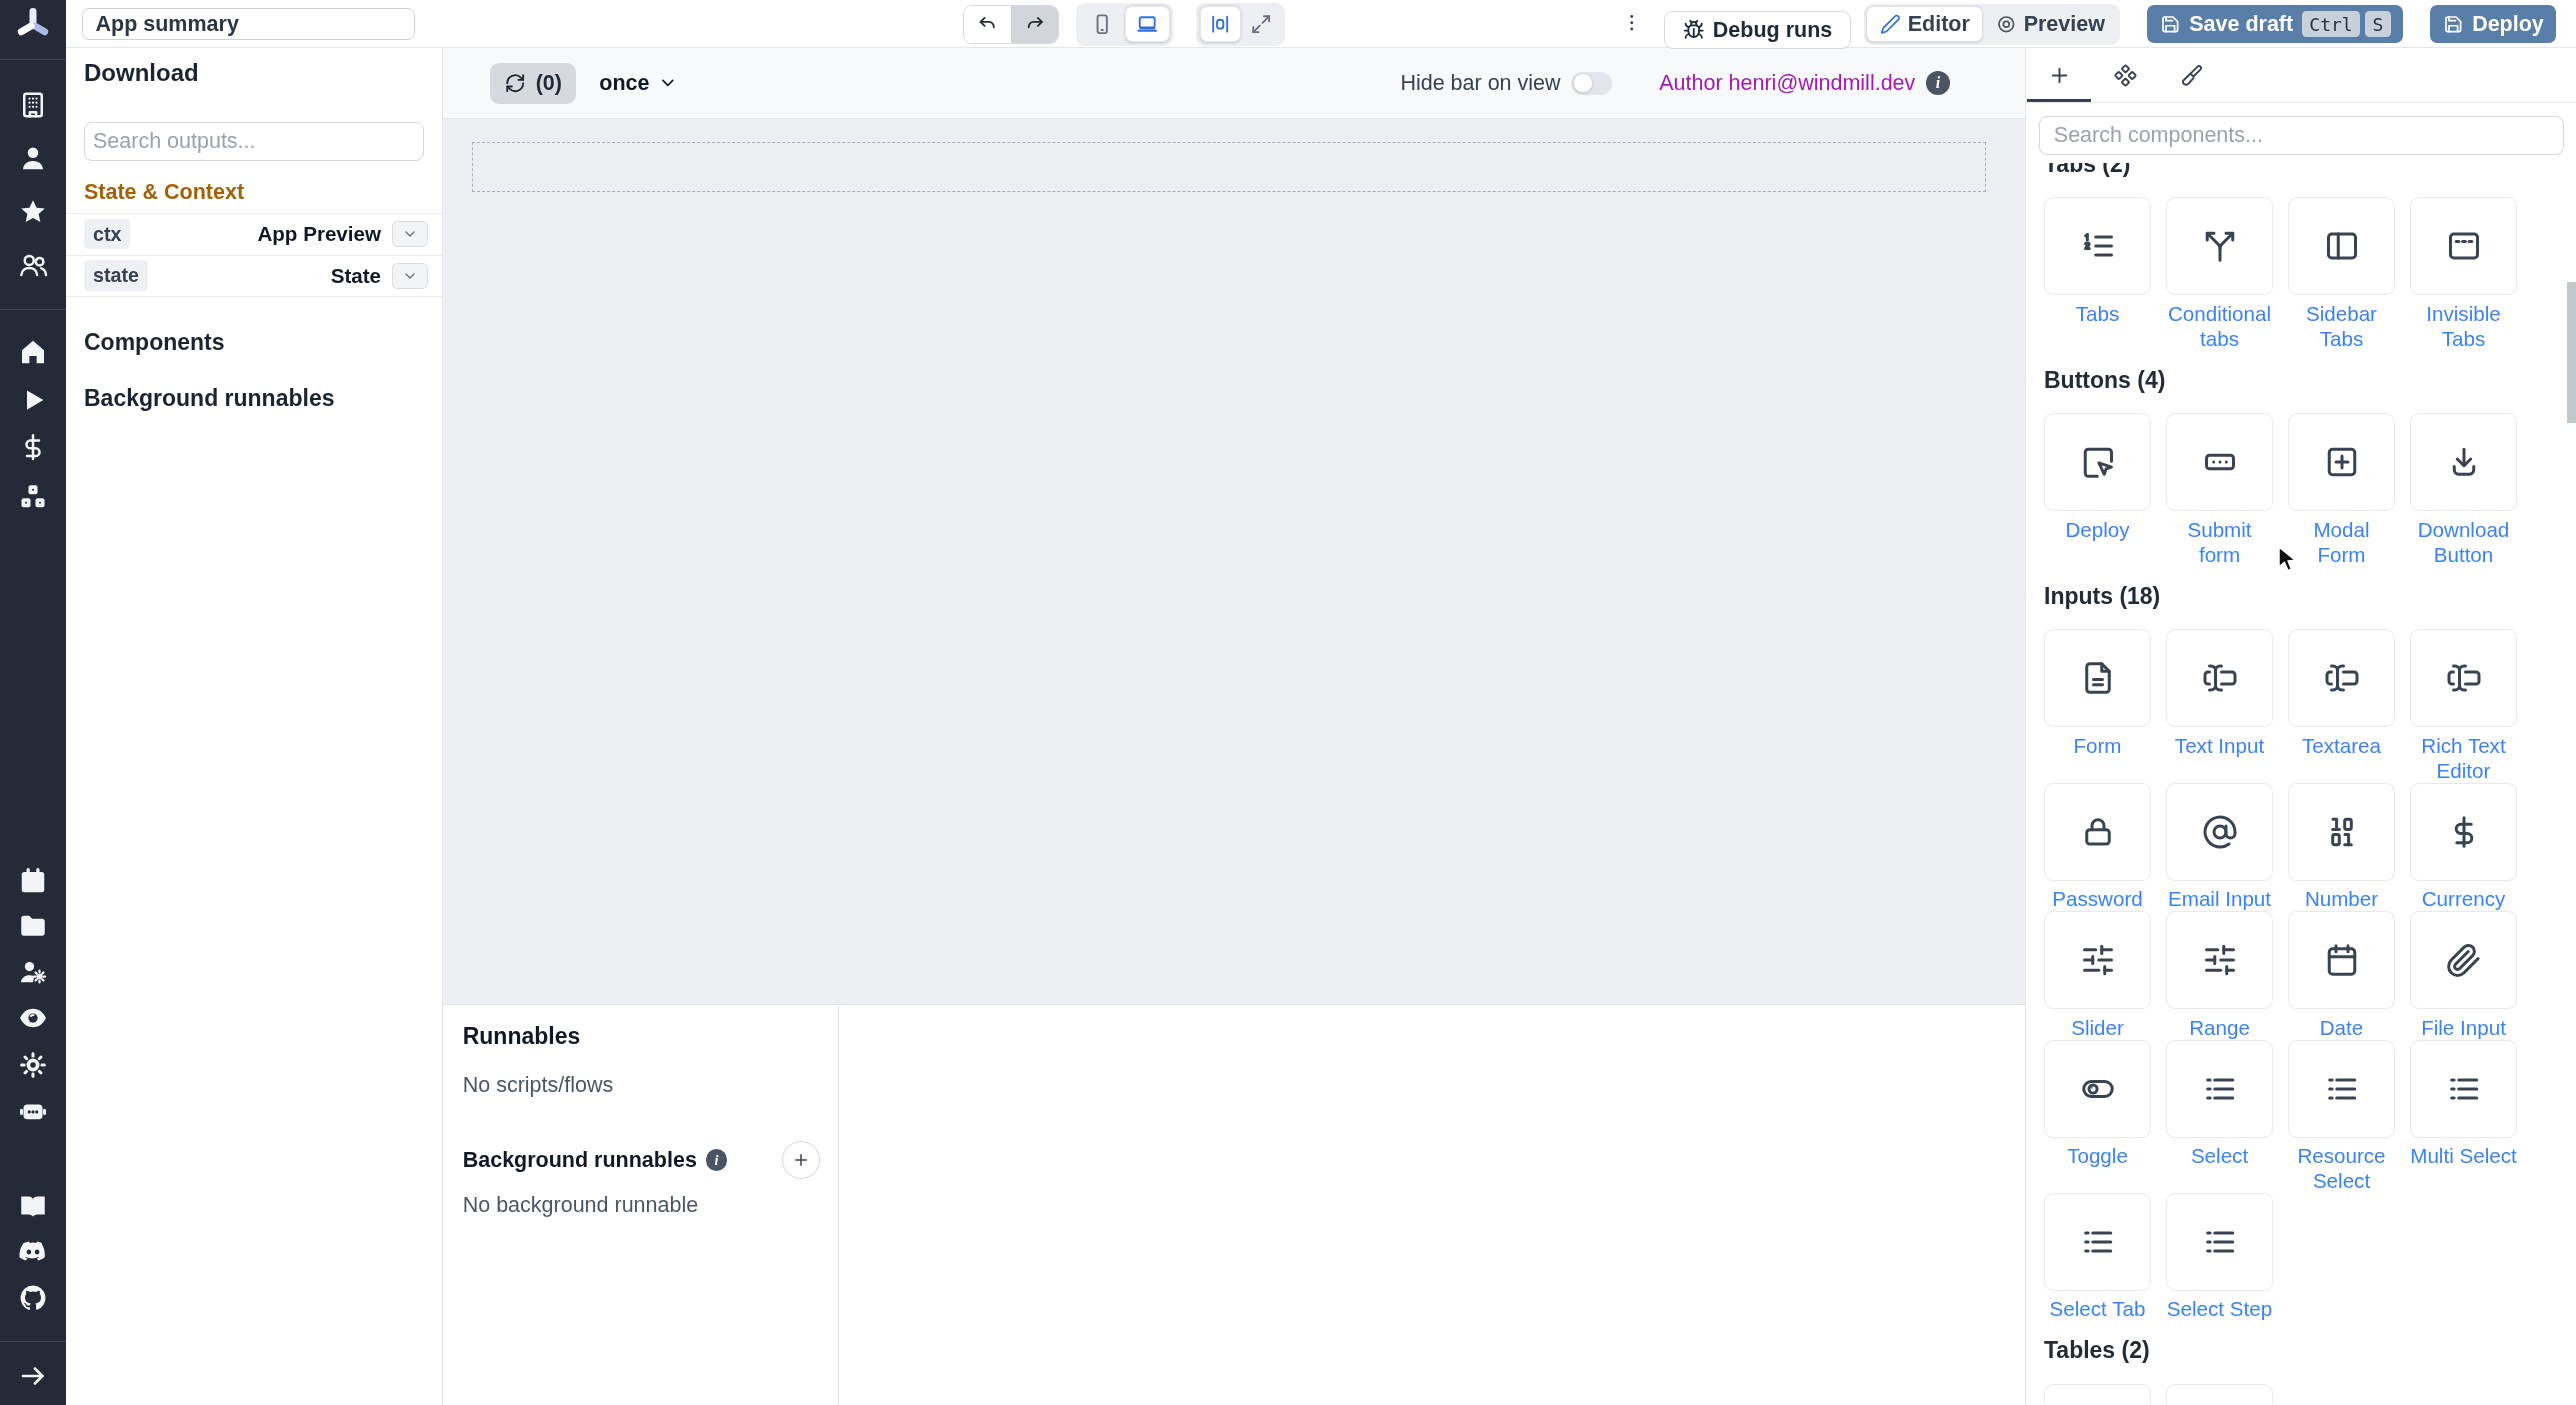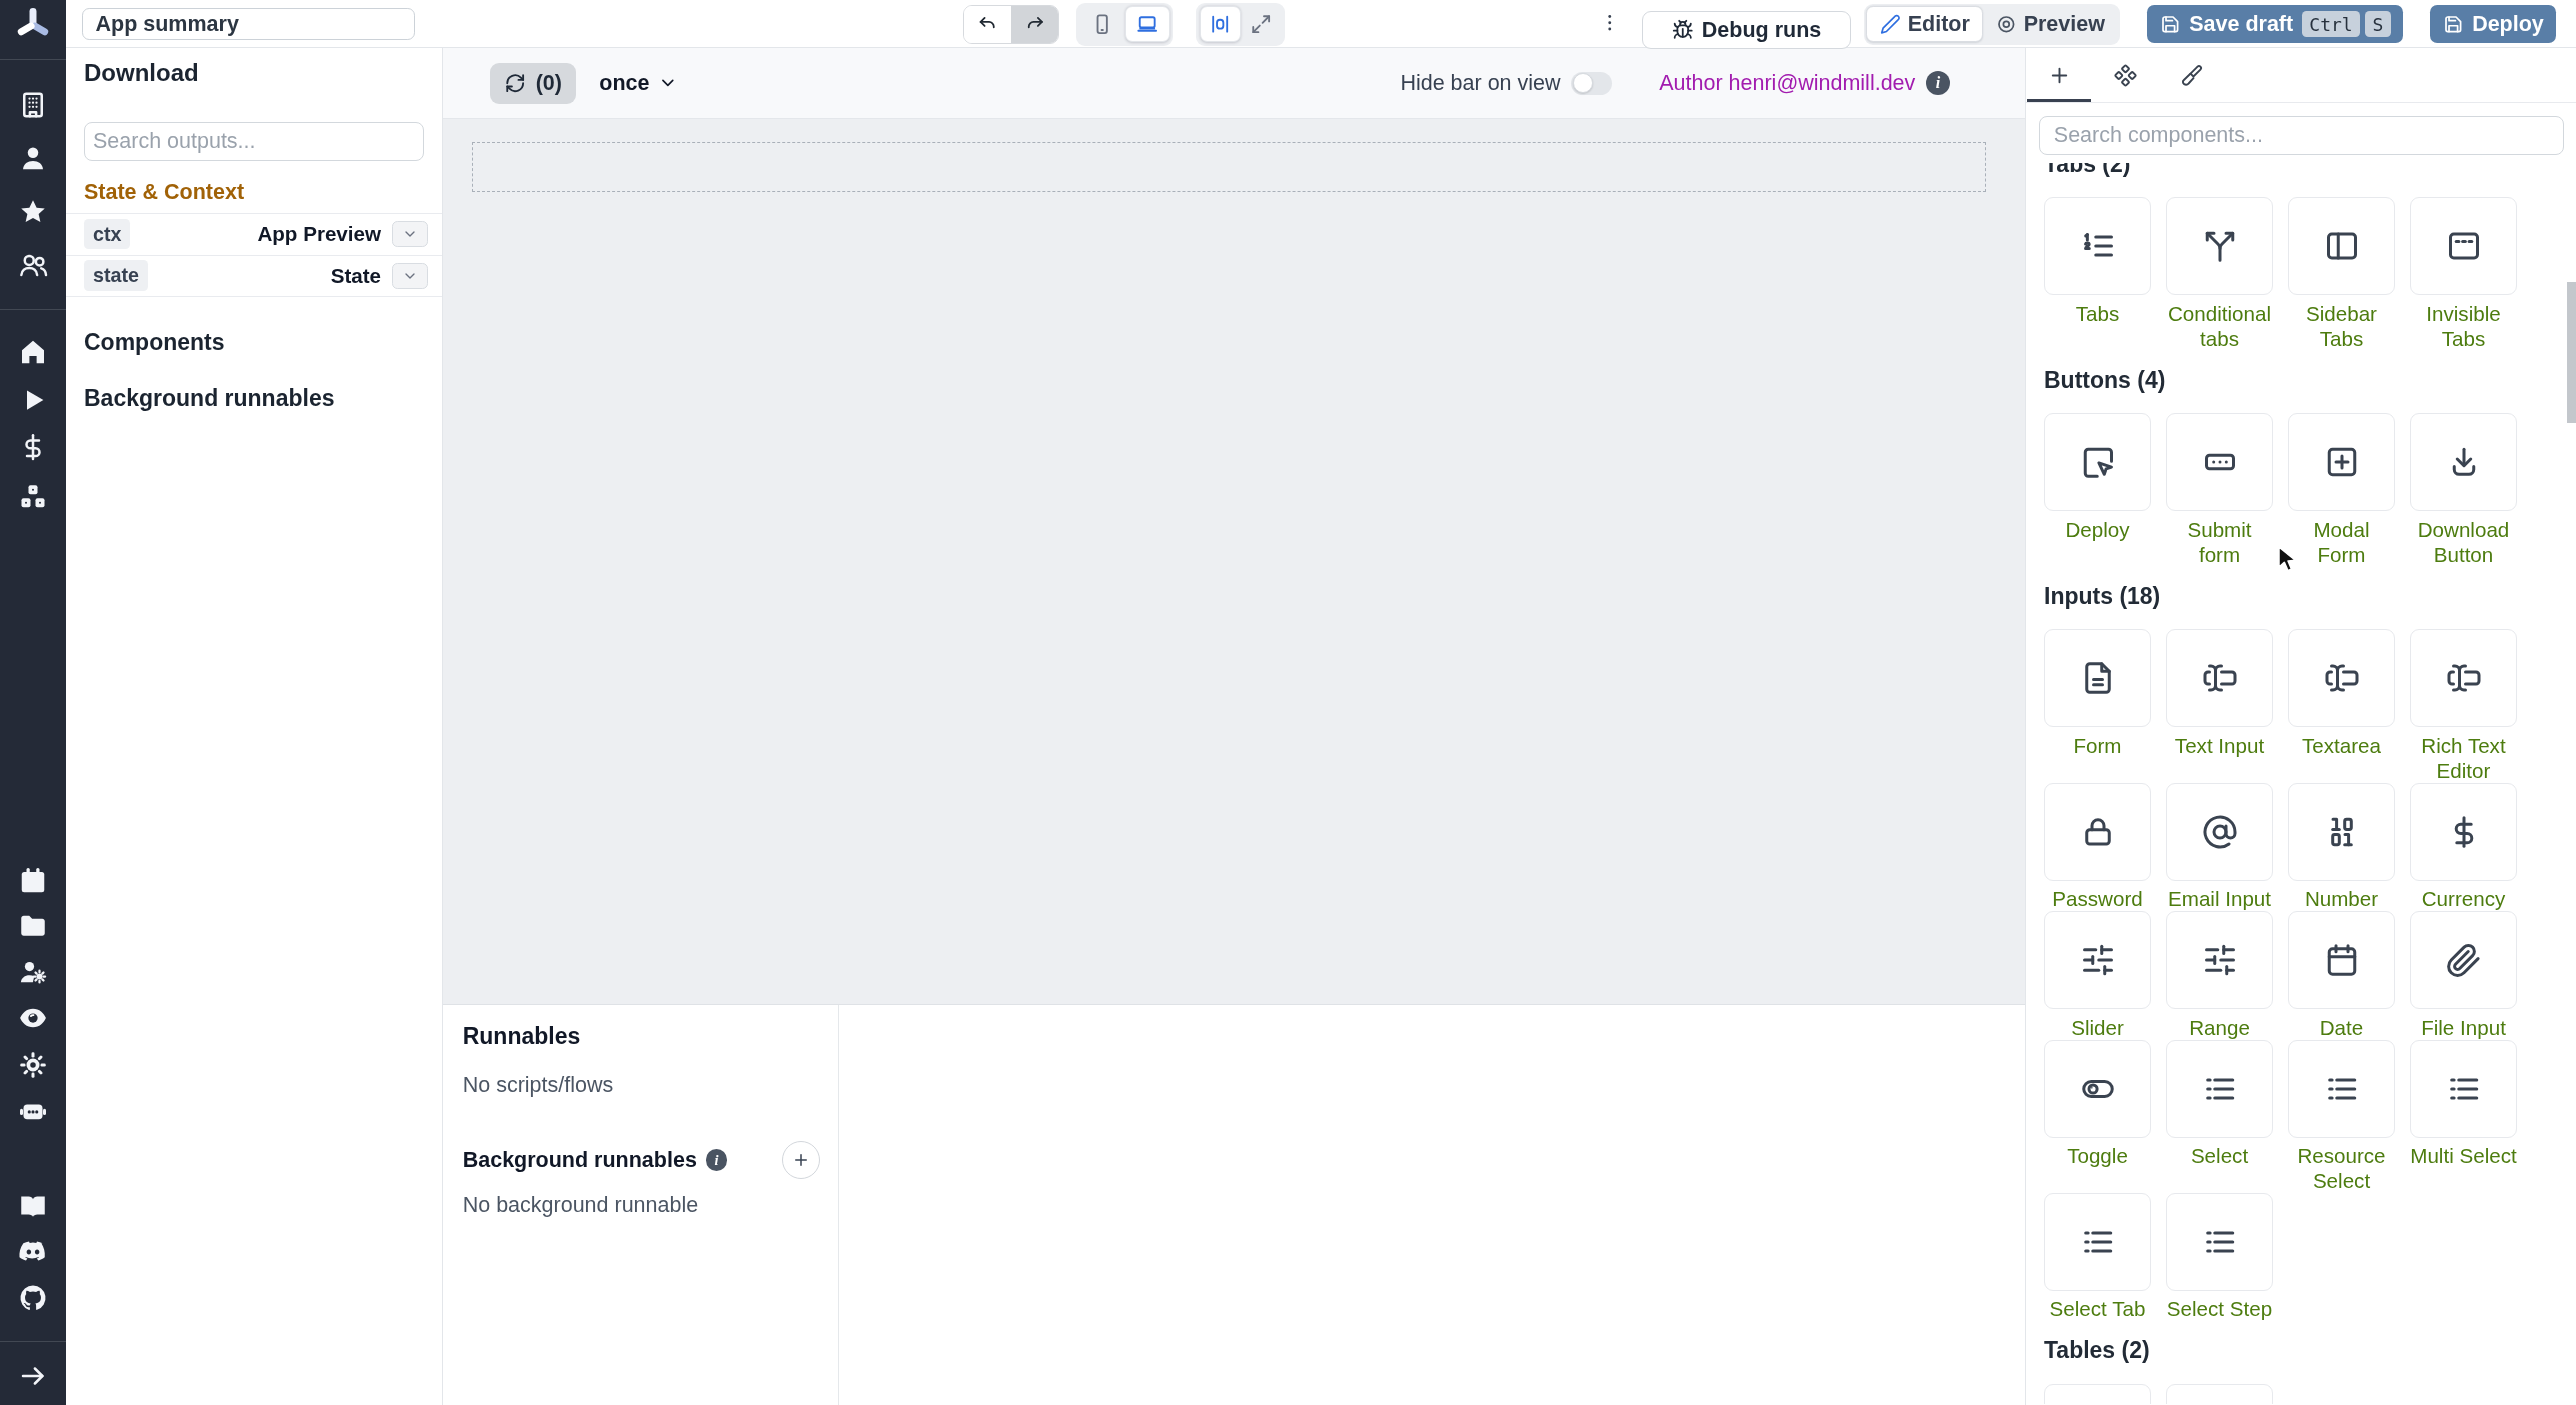--- a/index.html
+++ b/index.html
@@ -27,21 +27,21 @@
   .seg-box .cell { width: 45px; height: 36px; display: flex; align-items: center; justify-content: center; border: none; background: transparent; color: #6b7280; border-radius: 7.2px; cursor: pointer; }
   .seg-box .cell.on { background: #fff; color: #2f6fe0; box-shadow: 0 0.9px 2.7px rgba(20,30,50,.18); border: 0.9px solid #e3e6ea; }
   .seg-box .icx { width: 22.4px; height: 22.4px; }
   .device-group { left: 1010px; }
   .align-group { left: 1130px; }
   .align-group .cell { width: 41px; }
 
   .header-right { position: absolute; right: 0; top: 0; height: 48px; display: flex; align-items: center; padding-right: 19.7px; }
   .dots-btn { width: 25px; height: 36px; border: none; background: transparent; color: #374151; margin-right: 19.7px; cursor: pointer; }
   .dots-btn .icx { width: 21.5px; height: 21.5px; }
-  .btn-outline { height: 38px; display: flex; align-items: center; gap: 8px; padding: 0 29px; background: #fff; border: 0.9px solid #d5d9de; border-radius: 9px; font-size: 21.5px; font-weight: 700; color: #1f2937; margin-right: 12.5px; cursor: pointer; font-family: inherit; margin-top: 12px; }
+  .btn-outline { height: 38px; display: flex; align-items: center; gap: 8px; padding: 0 18px; background: #fff; border: 0.9px solid #d5d9de; border-radius: 9px; font-size: 21.5px; font-weight: 700; color: #1f2937; margin-right: 12.5px; cursor: pointer; font-family: inherit; margin-top: 12px; }
   .btn-outline .icx { width: 21.5px; height: 21.5px; }
   .mode-group { height: 41px; background: #edeff2; border-radius: 9px; padding: 2.7px; display: flex; align-items: center; margin-right: 27px; }
   .mode-group .mode { height: 36px; display: flex; align-items: center; gap: 7.2px; padding: 0 12.5px; border: none; background: transparent; border-radius: 7.2px; font-size: 21.5px; font-weight: 700; color: #374151; cursor: pointer; font-family: inherit; }
   .mode-group .mode.on { background: #fff; border: 0.9px solid #dadde2; box-shadow: 0 0.9px 1.8px rgba(20,30,50,.12); }
   .mode-group .icx { width: 20.6px; height: 20.6px; color: #4b5563; }
   .mode-group .mode.on .icx { color: #2f6fe0; }
   .btn-primary { height: 38px; display: flex; align-items: center; gap: 9px; padding: 0 12.5px; background: #597ea7; border: none; border-radius: 7.2px; font-size: 21.5px; font-weight: 700; color: #fff; cursor: pointer; font-family: inherit; }
   .btn-primary .icx { width: 20.6px; height: 20.6px; }
   .btn-save { margin-right: 27px; }
   kbd { background: #c7d1dc; color: #27313d; border-radius: 4.5px; font-family: "DejaVu Sans Mono", monospace; font-size: 18px; padding: 2.7px 7.2px; font-weight: 400; }
@@ -101,21 +101,21 @@
   .rp-underline { position: absolute; left: 0.9px; bottom: 0; width: 64px; height: 2.7px; background: #394150; }
   .rp-search { margin: 13.4px 12.5px 0; width: calc(100% - 25px); }
   .sections { position: absolute; left: 0; top: 115px; width: 100%; height: 1241px; overflow: hidden; padding: 0 18px; }
   .comp-section { margin-bottom: 16px; }
   .comp-title { font-size: 23px; font-weight: 700; color: #222b36; margin: 0 0 19.7px; }
   .comp-section:first-child .comp-title { margin-top: -12.5px; }
   .comp-grid { display: grid; grid-template-columns: repeat(4, 107px); column-gap: 15px; }
   .comp-item { width: 107px; display: flex; flex-direction: column; align-items: center; }
   .comp-card { width: 107px; height: 98px; background: #fff; border: 1.3px solid #e7e9ed; border-radius: 9px; display: flex; align-items: center; justify-content: center; color: #3a4350; cursor: pointer; }
   .comp-card .icx { width: 36px; height: 36px; }
-  .comp-label { margin-top: 5.4px; min-height: 25px; font-size: 20.6px; line-height: 25px; color: #4d7c0f; text-align: center; }
+  .comp-label { margin-top: 5.4px; min-height: 25px; font-size: 20.6px; line-height: 25px; color: #3b82f6; text-align: center; }
 
   
   .scroll-thumb { position: absolute; right: 0; top: 282px; width: 9px; height: 141px; background: #c3c7cc; z-index: 40; }
   .cursor { position: absolute; left: 2272px; top: 544px; width: 30px; height: 30px; z-index: 50; pointer-events: none; }
 </style>
 </head>
 <body>
 
 <div class="app">
 

